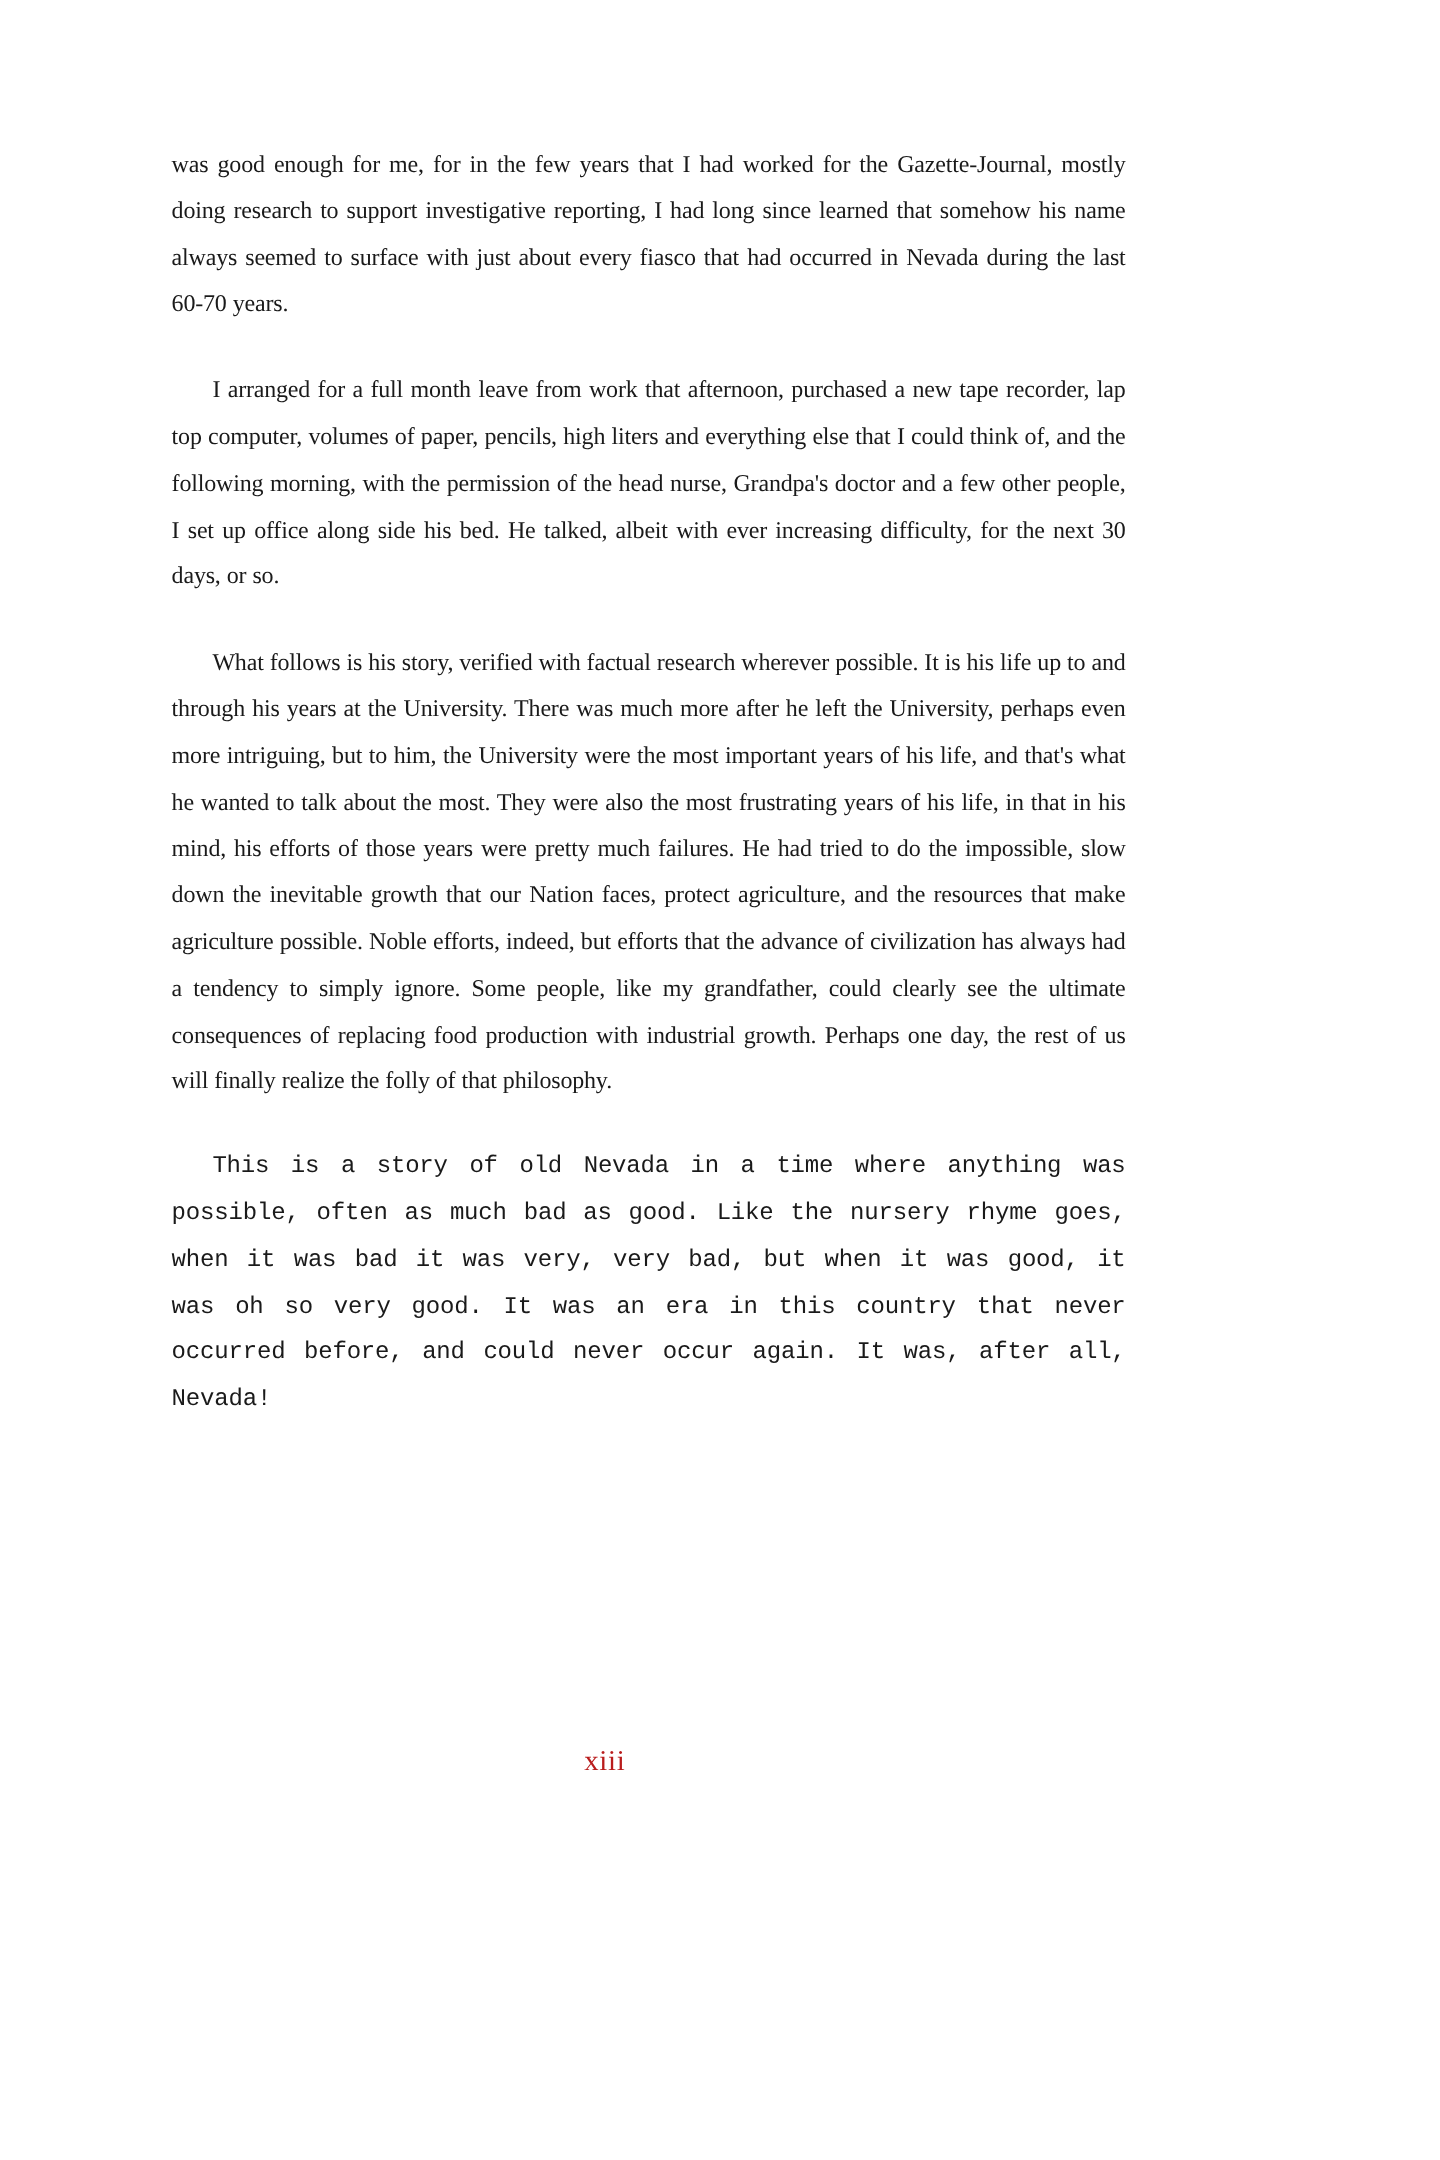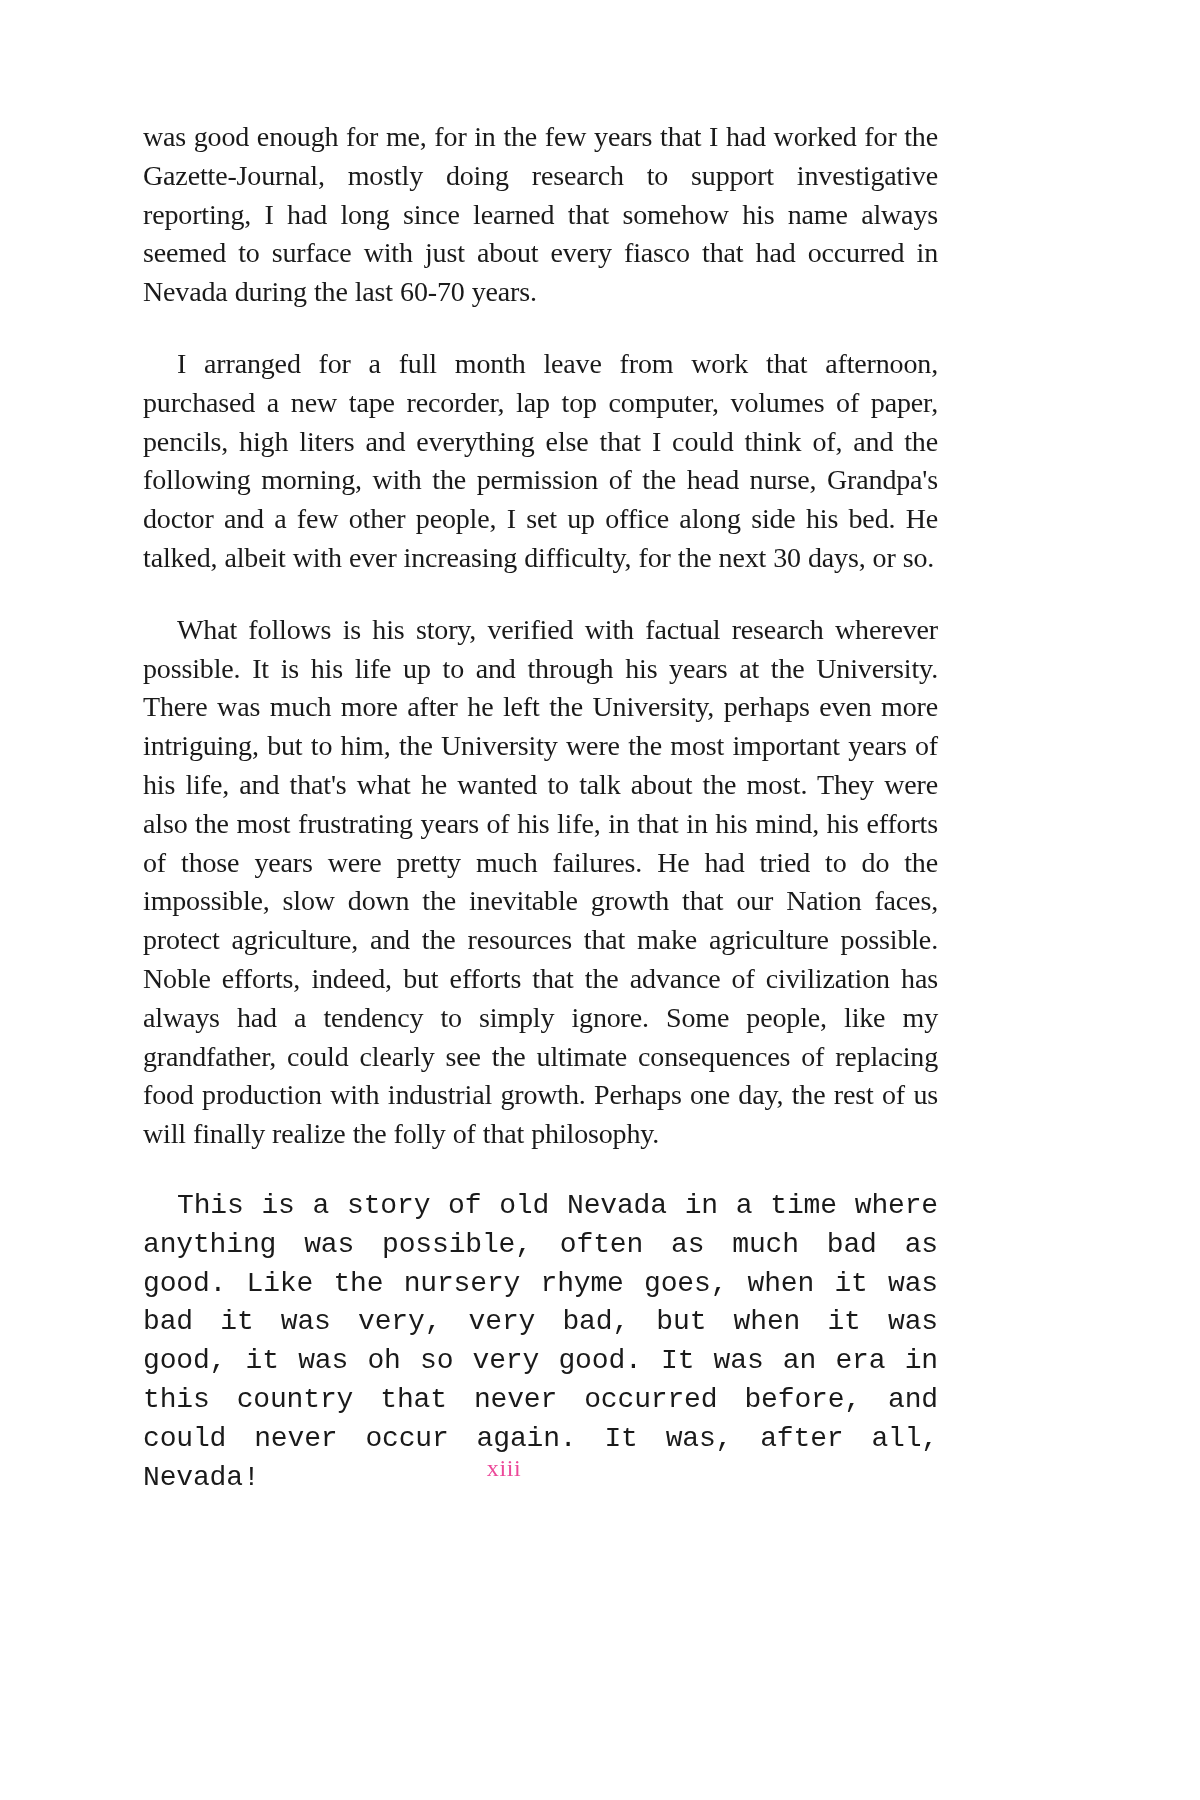--- a/index.html
+++ b/index.html
@@ -27,21 +27,21 @@
 
   .text-block {
     position: absolute;
     left: 143px;
     top: 118px;
     width: 795px;
   }
 
   .para {
     margin: 0 0 33px 0;
-    font-size: 28px;
+    font-size: 20px;
     line-height: 38.8px;
     text-align: justify;
     text-justify: inter-word;
     text-indent: 34px;
     letter-spacing: -0.15px;
     word-spacing: 0.2px;
     -webkit-font-smoothing: antialiased;
   }
 
   .para.continuation {
@@ -54,21 +54,21 @@
   }
 
   .folio {
     position: absolute;
     left: 0;
     top: 1455px;
     width: 1008px;
     text-align: center;
     font-size: 24px;
     letter-spacing: 0.6px;
-    color: #ec4899;
+    color: #b91c1c;
   }
 </style>
 </head>
 <body>
 
 <div class="page">
 
   <div class="text-block">
 
     <p class="para continuation">was good enough for me, for in the few years that I had worked for the Gazette-Journal, mostly doing research to support investigative reporting, I had long since learned that somehow his name always seemed to surface with just about every fiasco that had occurred in Nevada during the last 60-70 years.</p>

